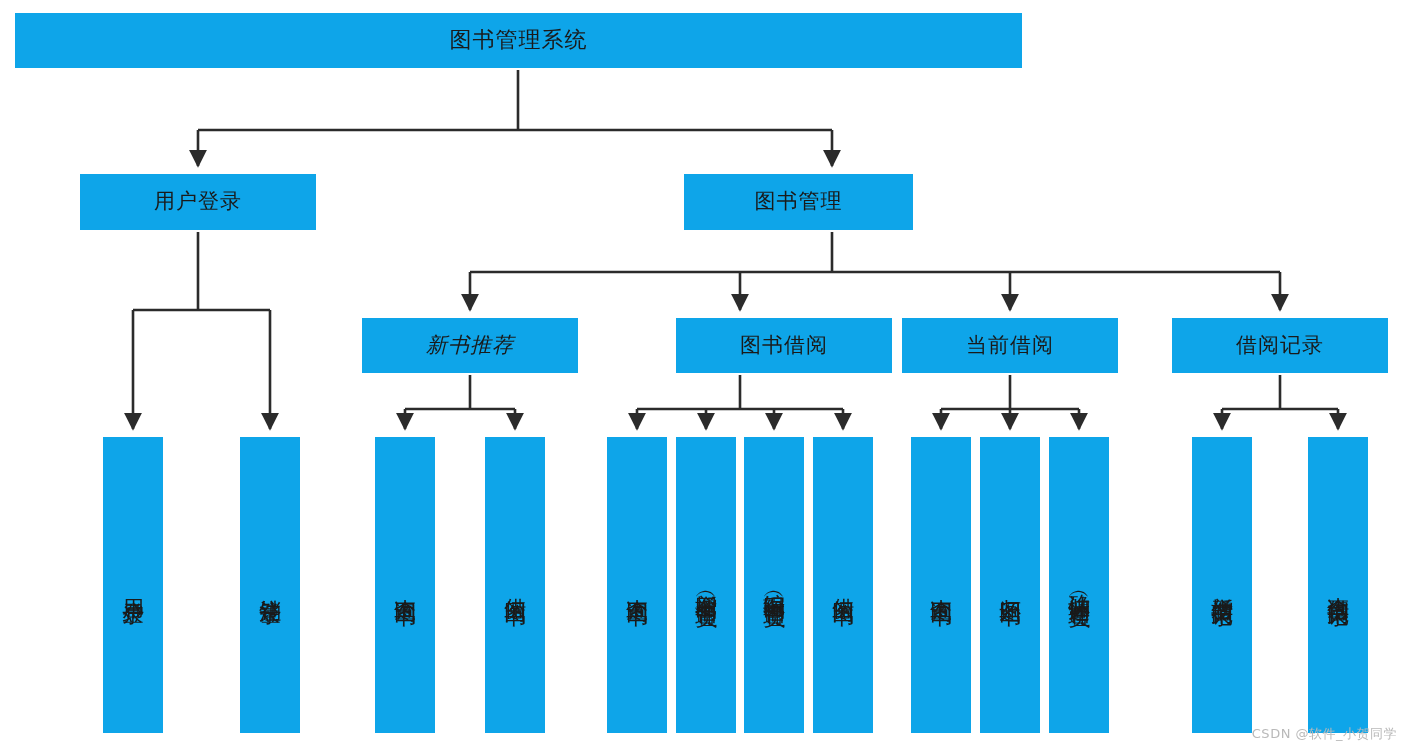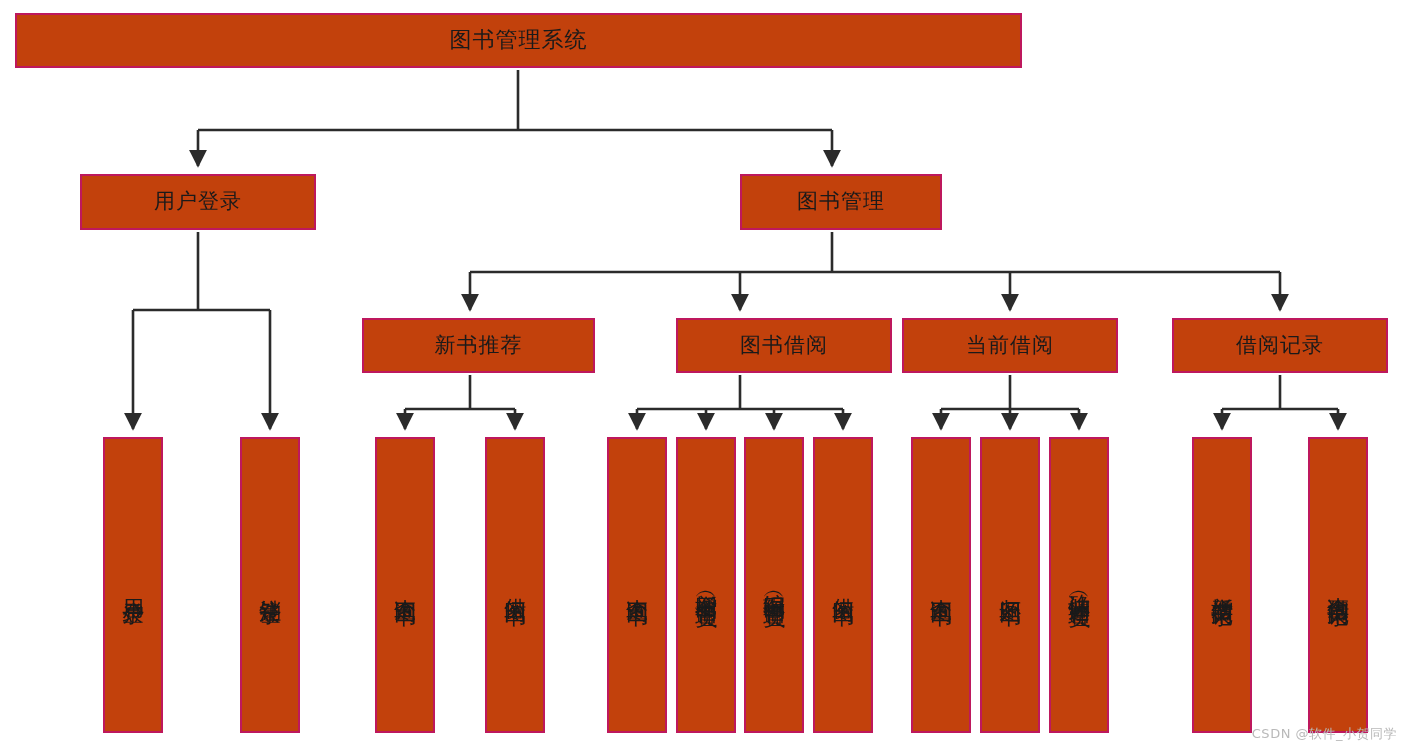--- a/index.html
+++ b/index.html
@@ -12,22 +12,22 @@
     position:relative;
     width:1405px;
     height:747px;
     background:#ffffff;
     overflow:hidden;
   }
   
   .node{
     position:absolute;
     box-sizing:border-box;
-    background:#c2410c;
-    border:2px solid #be185d;
+    background:#0ea5e9;
+    border:2px solid #0ea5e9;
     display:flex;
     align-items:center;
     justify-content:center;
     color:#1a1a1a;
   }
   .node.h-node{
     font-size:21px;
     letter-spacing:1px;
     line-height:1.2;
   }
@@ -122,25 +122,25 @@
     </g>
   </svg>
 
   <div class="node h-node root" style="left:15px;top:13px;width:1007px;height:55px;">
     <span>图书管理系统</span>
   </div>
 
   <div class="node h-node" style="left:80px;top:174px;width:236px;height:56px;">
     <span>用户登录</span>
   </div>
-  <div class="node h-node" style="left:740px;top:174px;width:202px;height:56px;">
+  <div class="node h-node" style="left:684px;top:174px;width:229px;height:56px;">
     <span>图书管理</span>
   </div>
 
-  <div class="node h-node" style="left:362px;top:318px;width:233px;height:55px;">
+  <div class="node h-node" style="left:362px;top:318px;width:216px;height:55px;font-style:italic;">
     <span>新书推荐</span>
   </div>
   <div class="node h-node" style="left:632px;top:318px;width:216px;height:55px;margin-left:44px;">
     <span>图书借阅</span>
   </div>
   <div class="node h-node" style="left:902px;top:318px;width:216px;height:55px;">
     <span>当前借阅</span>
   </div>
   <div class="node h-node" style="left:1172px;top:318px;width:216px;height:55px;">
     <span>借阅记录</span>

